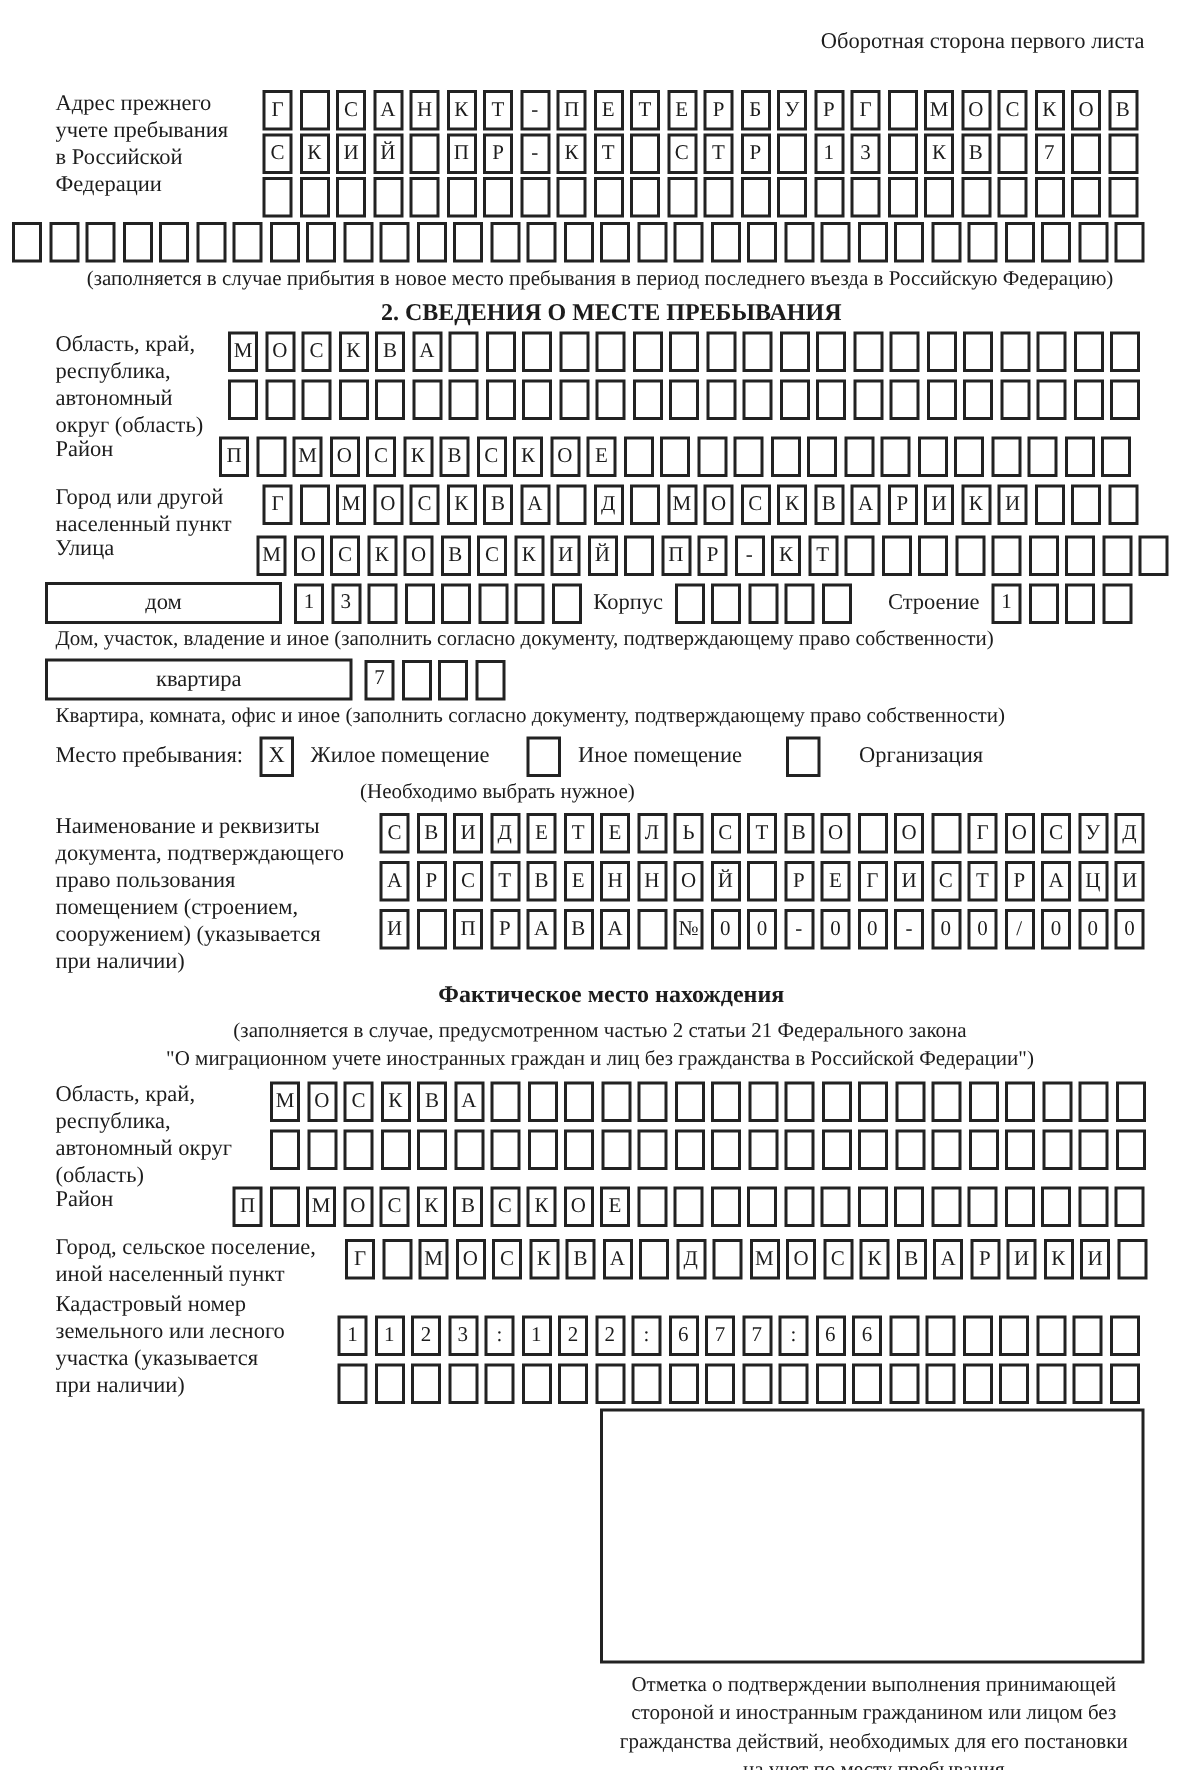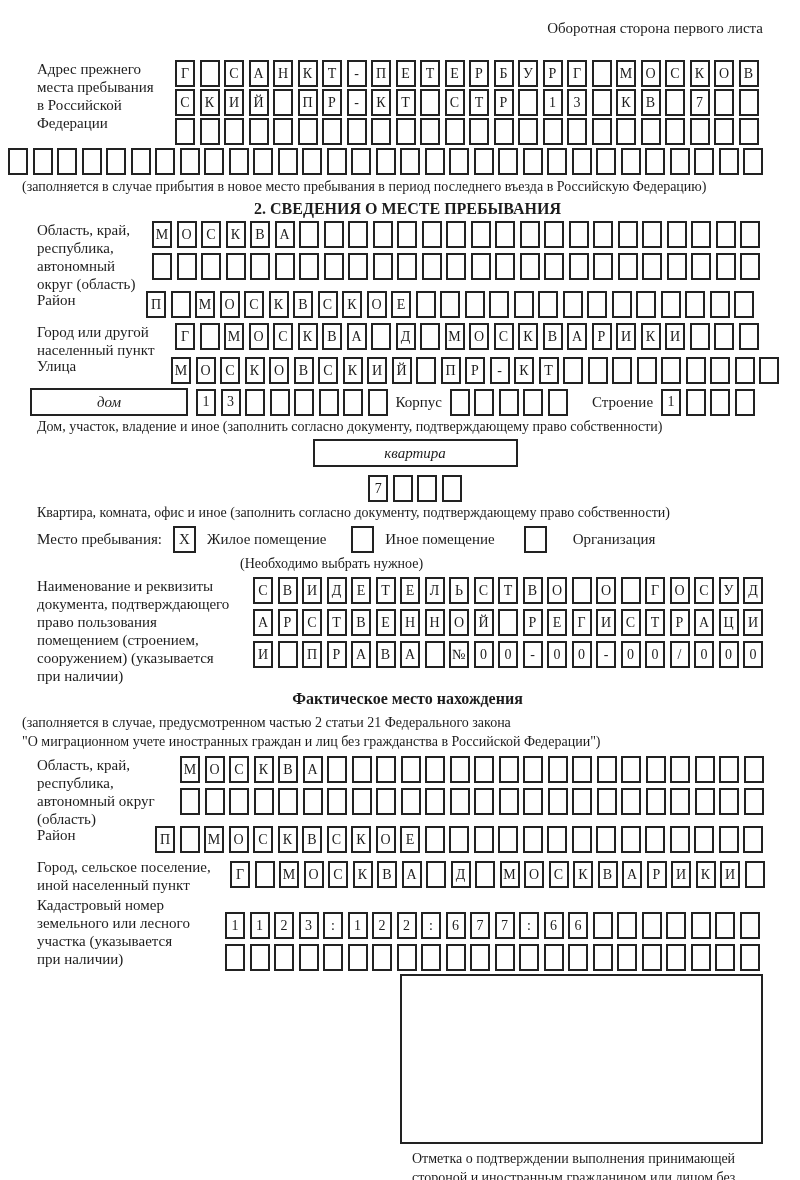--- a/index.html
+++ b/index.html
@@ -5,40 +5,40 @@
   html,body{margin:0;padding:0;background:#ffffff;}
   body{width:800px;height:1180px;overflow:hidden;font-family:"Liberation Serif","DejaVu Serif",serif;color:#1c1c1c;}
   .page{position:relative;width:800px;height:1180px;box-sizing:border-box;padding-top:20px;}
   .hdr{text-align:right;padding-right:37px;font-size:15px;}
   .frow{position:relative;}
   .flabel{position:absolute;left:37px;top:0;font-size:15px;line-height:18px;white-space:pre-line;}
   .cellcol{display:flex;flex-direction:column;}
   .cells{display:flex;gap:4.5px;}
   .cell{flex:none;box-sizing:border-box;width:20px;height:27px;border:2px solid #222;display:flex;align-items:center;justify-content:center;font-size:14px;line-height:1;background:#fff;}
   .note{font-size:14px;line-height:17px;}
-  .center{text-align:left;padding-left:22px;}
+  .center{text-align:center;}
   .title{font-weight:bold;font-size:16px;text-align:center;line-height:19px;margin-left:15px;}
   .hrow{display:flex;align-items:center;}
-  .bigbox{box-sizing:border-box;border:2px solid #222;height:28px;display:flex;align-items:center;justify-content:center;font-size:15px;background:#fff;flex:none;font-style:italic;}
+  .bigbox{box-sizing:border-box;border:2px solid #222;height:28px;display:flex;align-items:center;justify-content:center;font-size:15px;background:#fff;flex:none;}
   .inl{font-size:15px;white-space:nowrap;}
   .chk{flex:none;box-sizing:border-box;width:23px;height:27px;border:2px solid #222;display:flex;align-items:center;justify-content:center;font-size:15px;background:#fff;}
   .caption{font-size:14px;line-height:17px;margin-left:37px;}
   .stamp{box-sizing:border-box;border:2px solid #222;background:#fff;}
   .prelines{white-space:pre-line;}
 </style>
 </head>
 <body>
 
 <div class="page">
 
   <div class="hdr">Оборотная сторона первого листа</div>
 
   <div class="frow" style="margin-top:23px;min-height:86px;">
     <div class="flabel">Адрес прежнего
-места пребывания
+учете пребывания
 в Российской
 Федерации</div>
     <div class="cellcol" style="margin-left:175px;gap:2px;">
       <div class="cells">
           <span class="cell">Г</span>
           <span class="cell"></span>
           <span class="cell">С</span>
           <span class="cell">А</span>
           <span class="cell">Н</span>
           <span class="cell">К</span>
@@ -331,21 +331,21 @@
     <div class="inl" style="margin-left:16px;">Строение</div>
     <div class="cells">
         <span class="cell">1</span>
         <span class="cell"></span>
         <span class="cell"></span>
         <span class="cell"></span>
       </div>
   </div>
   <div class="caption" style="margin-top:2px;">Дом, участок, владение и иное (заполнить согласно документу, подтверждающему право собственности)</div>
 
-  <div class="hrow" style="margin-left:30px;margin-top:4px;gap:8px;flex-direction:column;">
+  <div class="hrow" style="margin-left:30px;margin-top:4px;gap:8px;">
     <div class="bigbox" style="width:205px;">квартира</div>
     <div class="cells">
         <span class="cell">7</span>
         <span class="cell"></span>
         <span class="cell"></span>
         <span class="cell"></span>
       </div>
   </div>
   <div class="caption" style="margin-top:2px;">Квартира, комната, офис и иное (заполнить согласно документу, подтверждающему право собственности)</div>
 

